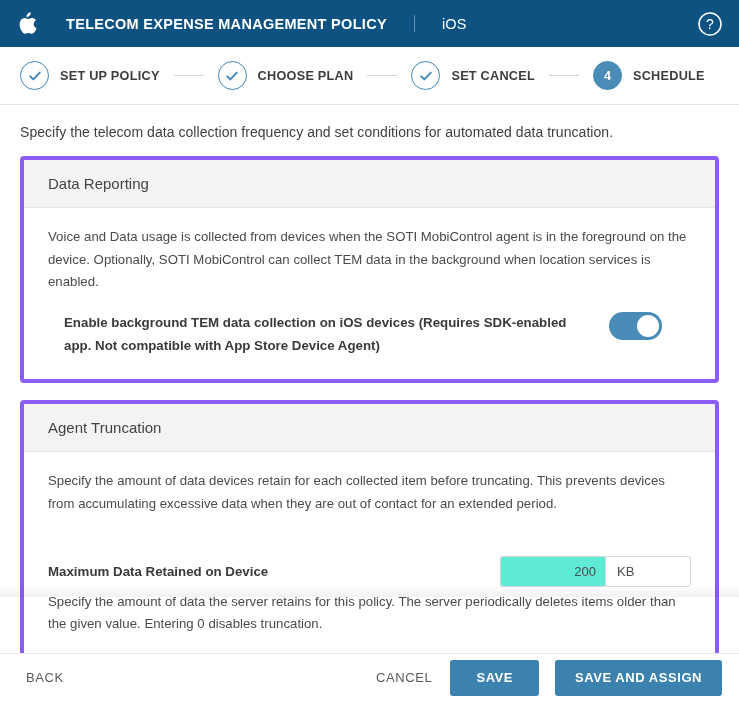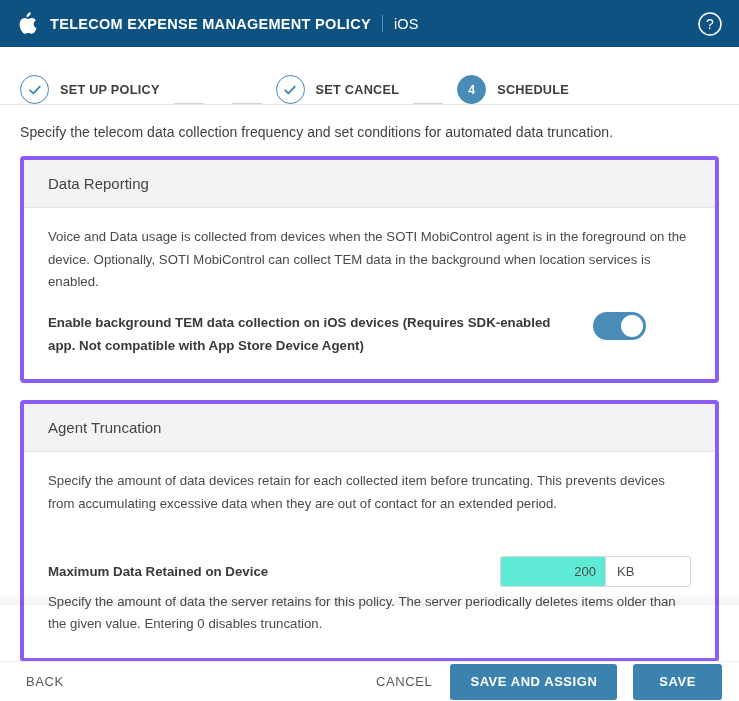--- a/index.html
+++ b/index.html
@@ -22,20 +22,21 @@
   }
 
   
   .titlebar {
     height: 47px;
     background: #0e5281;
     display: flex;
     align-items: center;
     padding: 0 16px 0 17px;
     flex: 0 0 auto;
+    gap: 16px;
   }
   .apple-logo {
     width: 20px;
     height: 24px;
     flex: 0 0 auto;
     display: flex;
     align-items: center;
     justify-content: center;
     margin-right: 13px;
   }
@@ -68,21 +69,21 @@
     cursor: pointer;
   }
   .help-icon svg { display: block; }
 
   
   .stepper {
     height: 58px;
     background: #ffffff;
     border-bottom: 1px solid #e4e4e4;
     display: flex;
-    align-items: flex-end;
+    align-items: center;
     padding: 0 20px;
     flex: 0 0 auto;
   }
   .step {
     display: flex;
     align-items: center;
     cursor: pointer;
   }
   .step-circle {
     width: 29px;
@@ -163,20 +164,21 @@
     color: #4a4a4a;
     line-height: 1.72;
     letter-spacing: 0.02px;
   }
 
   
   .toggle-row {
     display: flex;
     align-items: flex-start;
     margin-top: 17px;
+    margin-left: 16px;
   }
   .toggle-label {
     flex: 1 1 auto;
     font-size: 13.3px;
     font-weight: bold;
     color: #3a3a3a;
     line-height: 1.73;
     max-width: 545px;
     padding-right: 14px;
   }
@@ -252,21 +254,21 @@
     position: absolute;
     left: 0;
     right: 0;
     bottom: 56px;
     height: 12px;
     background: linear-gradient(to bottom, rgba(0,0,0,0.0), rgba(0,0,0,0.055));
     pointer-events: none;
     z-index: 5;
   }
   .footer {
-    height: 40px;
+    height: 48px;
     flex: 0 0 auto;
     background: #ffffff;
     border-top: 1px solid #ececec;
     display: flex;
     align-items: center;
     padding: 0 17px 0 24px;
     position: relative;
     z-index: 6;
   }
   .btn-text {
@@ -326,20 +328,28 @@
     <div class="step">
       <span class="step-circle done">
         <svg width="16" height="16" viewBox="0 0 16 16">
           <path d="M3.2 8.3 L6.3 11.4 L12.8 4.6" fill="none" stroke="#3f87b8" stroke-width="1.9" stroke-linecap="round" stroke-linejoin="round"></path>
         </svg>
       </span>
       <span class="step-label">SET UP POLICY</span>
     </div>
     <span class="step-connector"></span>
 
+    <div class="step">
+      <span class="step-circle done">
+        <svg width="16" height="16" viewBox="0 0 16 16">
+          <path d="M3.2 8.3 L6.3 11.4 L12.8 4.6" fill="none" stroke="#3f87b8" stroke-width="1.9" stroke-linecap="round" stroke-linejoin="round"></path>
+        </svg>
+      </span>
+      <span class="step-label">CHOOSE PLAN</span>
+    </div>
     <span class="step-connector"></span>
 
     <div class="step">
       <span class="step-circle done">
         <svg width="16" height="16" viewBox="0 0 16 16">
           <path d="M3.2 8.3 L6.3 11.4 L12.8 4.6" fill="none" stroke="#3f87b8" stroke-width="1.9" stroke-linecap="round" stroke-linejoin="round"></path>
         </svg>
       </span>
       <span class="step-label">SET CANCEL</span>
     </div>
@@ -390,17 +400,17 @@
       </div>
     </div>
 
     <div class="footer-shadow"></div>
   </div>
 
   <div class="footer">
     <button class="btn-text">BACK</button>
     <span class="footer-spacer"></span>
     <button class="btn-text">CANCEL</button>
+    <button class="btn-primary save">SAVE</button>
     <button class="btn-primary">SAVE AND ASSIGN</button>
-    <button class="btn-primary save">SAVE</button>
   </div>
 
 </div>
 
 </body></html>

